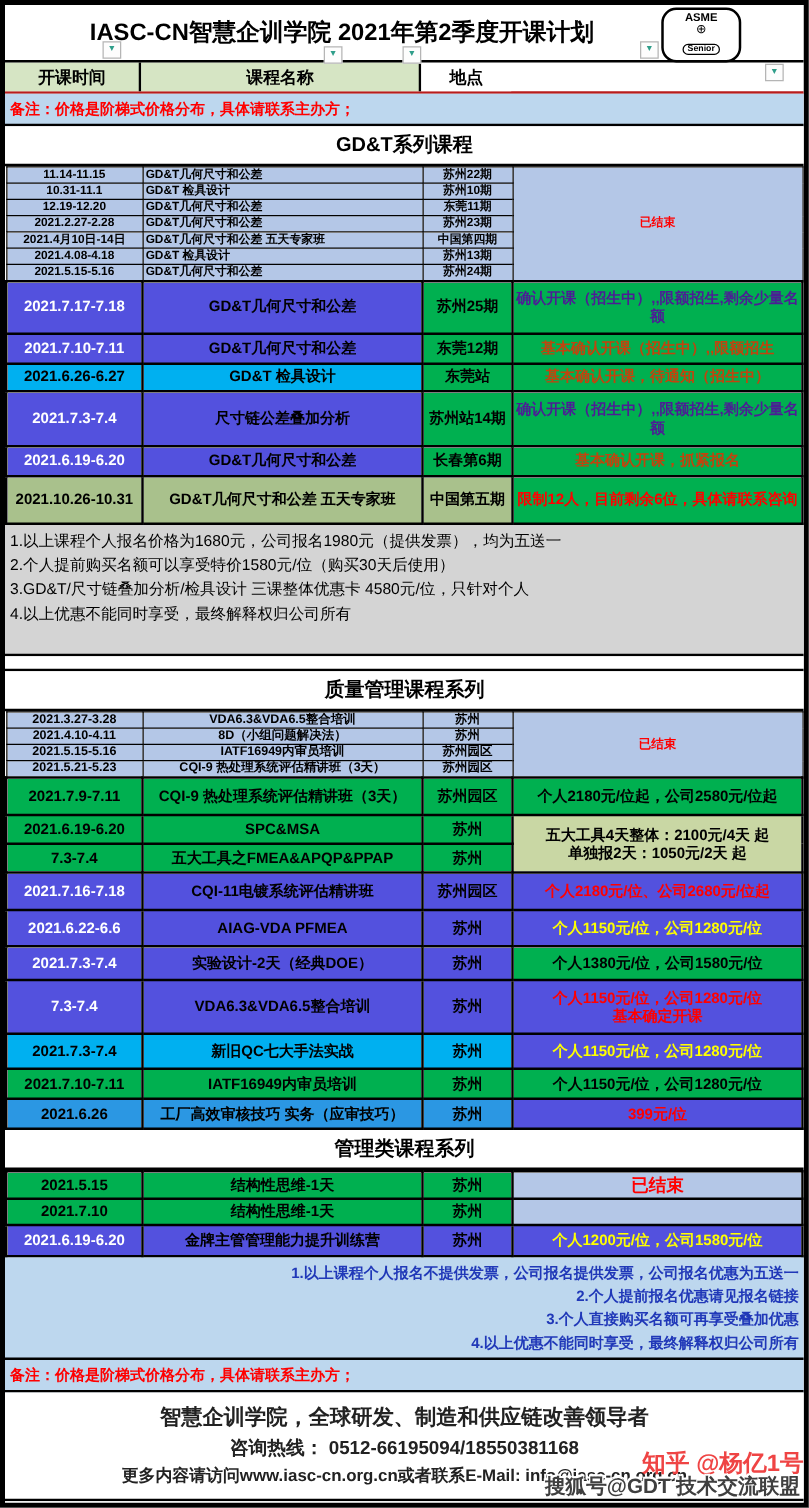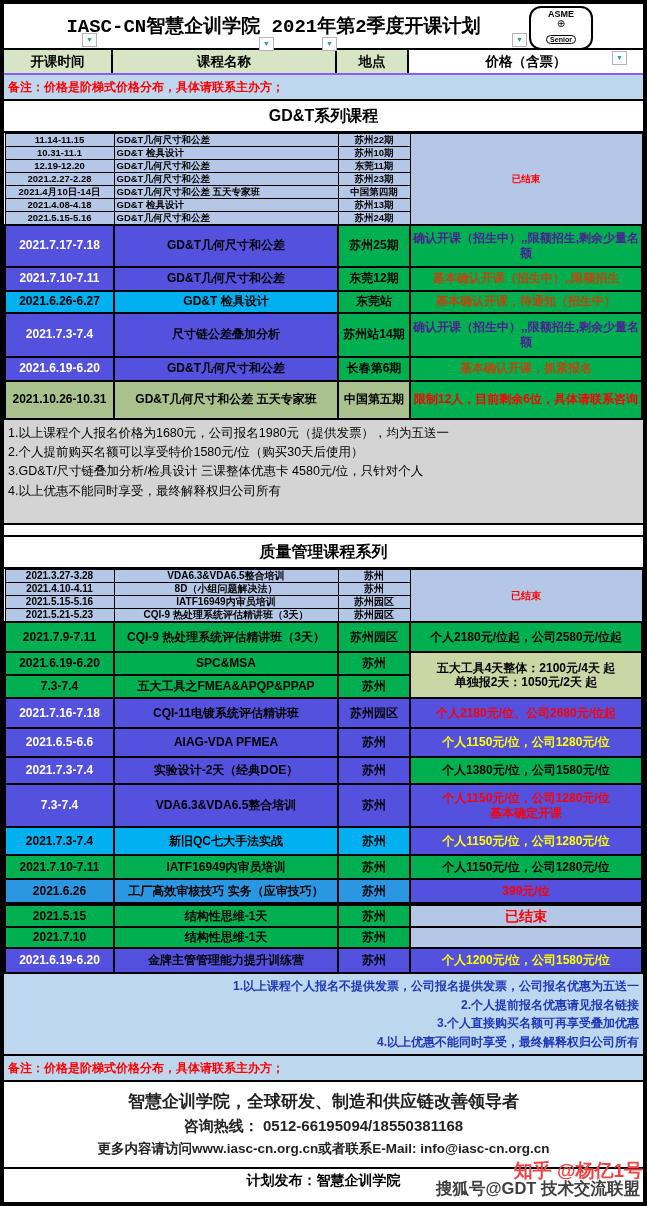--- a/index.html
+++ b/index.html
@@ -1,27 +1,27 @@
 <!DOCTYPE html>
 <html><head>
 <meta charset="utf-8">
 <style>
   html,body{margin:0;padding:0;background:#000;}
   body{font-family:"Liberation Sans","DejaVu Sans",sans-serif;}
   #sheet{position:relative;width:639px;height:1198px;background:#fff;border:4px solid #000;overflow:hidden;}
   
   .title-row{position:relative;height:44px;border-bottom:2px solid #000;display:flex;align-items:center;}
-  .title-text{flex:1;text-align:center;font-size:19px;font-weight:bold;color:#000;padding-right:100px;letter-spacing:0;font-family:Liberation Mono, monospace;}
+  .title-text{flex:1;text-align:center;font-size:19px;font-weight:bold;color:#000;padding-right:100px;letter-spacing:0;}
   .asme-badge{position:absolute;right:50px;top:2px;width:60px;height:40px;border:2px solid #000;border-radius:12px 12px 12px 12px;background:#fff;text-align:center;line-height:1;}
   .asme-badge .a1{font-size:9px;font-weight:bold;margin-top:2px;}
   .asme-badge .a2{font-size:10px;margin-top:0px;}
   .asme-badge .a3{display:inline-block;font-size:7px;font-weight:bold;border:1px solid #000;border-radius:6px;padding:0 3px;margin-top:1px;}
   .fbtn{position:absolute;width:13px;height:12px;background:#fdfdfd;border:1px solid #b5b5b5;color:#2f9e8a;font-size:7px;line-height:11px;text-align:center;cursor:pointer;}
   
-  .col-head{display:grid;grid-template-columns:109px 224px 72px 1fr;height:23px;border-bottom:2px solid #8b5cf6;}
+  .col-head{display:grid;grid-template-columns:109px 224px 72px 1fr;height:23px;border-bottom:2px solid #b91c1c;}
   .col-head>div{display:flex;align-items:center;justify-content:center;font-size:13.5px;font-weight:bold;border-right:2px solid #000;background:#d6e5c4;}
   .col-head>div:last-child{border-right:none;background:#fff;}
   
   .note-row{height:24px;display:flex;align-items:center;background:#bdd7ee;border-bottom:2px solid #000;color:#f00;font-size:12px;font-weight:bold;padding-left:4px;}
   
   .sec-head{background:#fff;text-align:center;font-size:16px;font-weight:bold;padding:5px 0 4px 0;border-bottom:2px solid #000;}
   
   table{border-collapse:collapse;width:100%;table-layout:fixed;}
   table{border-bottom:2px solid #000;}
   td{border:2px solid #000;text-align:center;vertical-align:middle;font-weight:bold;font-size:12px;color:#000;padding:1px 2px;line-height:1.2;overflow:hidden;}
@@ -72,21 +72,20 @@
   <span class="fbtn" style="left:78px;top:29px;">▼</span>
   <span class="fbtn" style="left:255px;top:33px;">▼</span>
   <span class="fbtn" style="left:318px;top:33px;">▼</span>
   <span class="fbtn" style="left:508px;top:29px;">▼</span>
   <span class="fbtn" style="left:608px;top:47px;">▼</span>
 
   <div class="col-head">
     <div>开课时间</div>
     <div>课程名称</div>
     <div>地点</div>
-    <div>价格（含票）</div>
   </div>
 
   <div class="note-row">备注：价格是阶梯式价格分布，具体请联系主办方；</div>
 
   <div class="sec-head">GD&amp;T系列课程</div>
   <table>
     <colgroup>
         <col style="width:109px">
         <col style="width:224px">
         <col style="width:72px">
@@ -225,21 +224,21 @@
           <td class="g">五大工具之FMEA&amp;APQP&amp;PPAP</td>
           <td class="g">苏州</td>
         </tr>
         <tr style="height: 30px;">
           <td class="v tw">2021.7.16-7.18</td>
           <td class="v">CQI-11电镀系统评估精讲班</td>
           <td class="v">苏州园区</td>
           <td class="v tr">个人2180元/位、公司2680元/位起</td>
         </tr>
         <tr style="height: 29px;">
-          <td class="v tw">2021.6.5-6.6</td>
+          <td class="v tw">2021.6.22-6.6</td>
           <td class="v">AIAG-VDA PFMEA</td>
           <td class="v">苏州</td>
           <td class="v ty">个人1150元/位，公司1280元/位</td>
         </tr>
         <tr style="height: 27px;">
           <td class="v tw">2021.7.3-7.4</td>
           <td class="v">实验设计-2天（经典DOE）</td>
           <td class="v">苏州</td>
           <td class="g">个人1380元/位，公司1580元/位</td>
         </tr>
@@ -266,20 +265,21 @@
         </tr>
         <tr style="height: 24px;">
           <td class="b">2021.6.26</td>
           <td class="b">工厂高效审核技巧 实务（应审技巧）</td>
           <td class="b">苏州</td>
           <td class="v tr">399元/位</td>
         </tr>
       </tbody>
   </table>
 
+  <div class="sec-head">管理类课程系列</div>
   <table>
     <colgroup>
         <col style="width:109px">
         <col style="width:224px">
         <col style="width:72px">
         <col>
       </colgroup>
     <tbody id="rows-2">
         <tr style="height: 22px;">
           <td class="g">2021.5.15</td>

